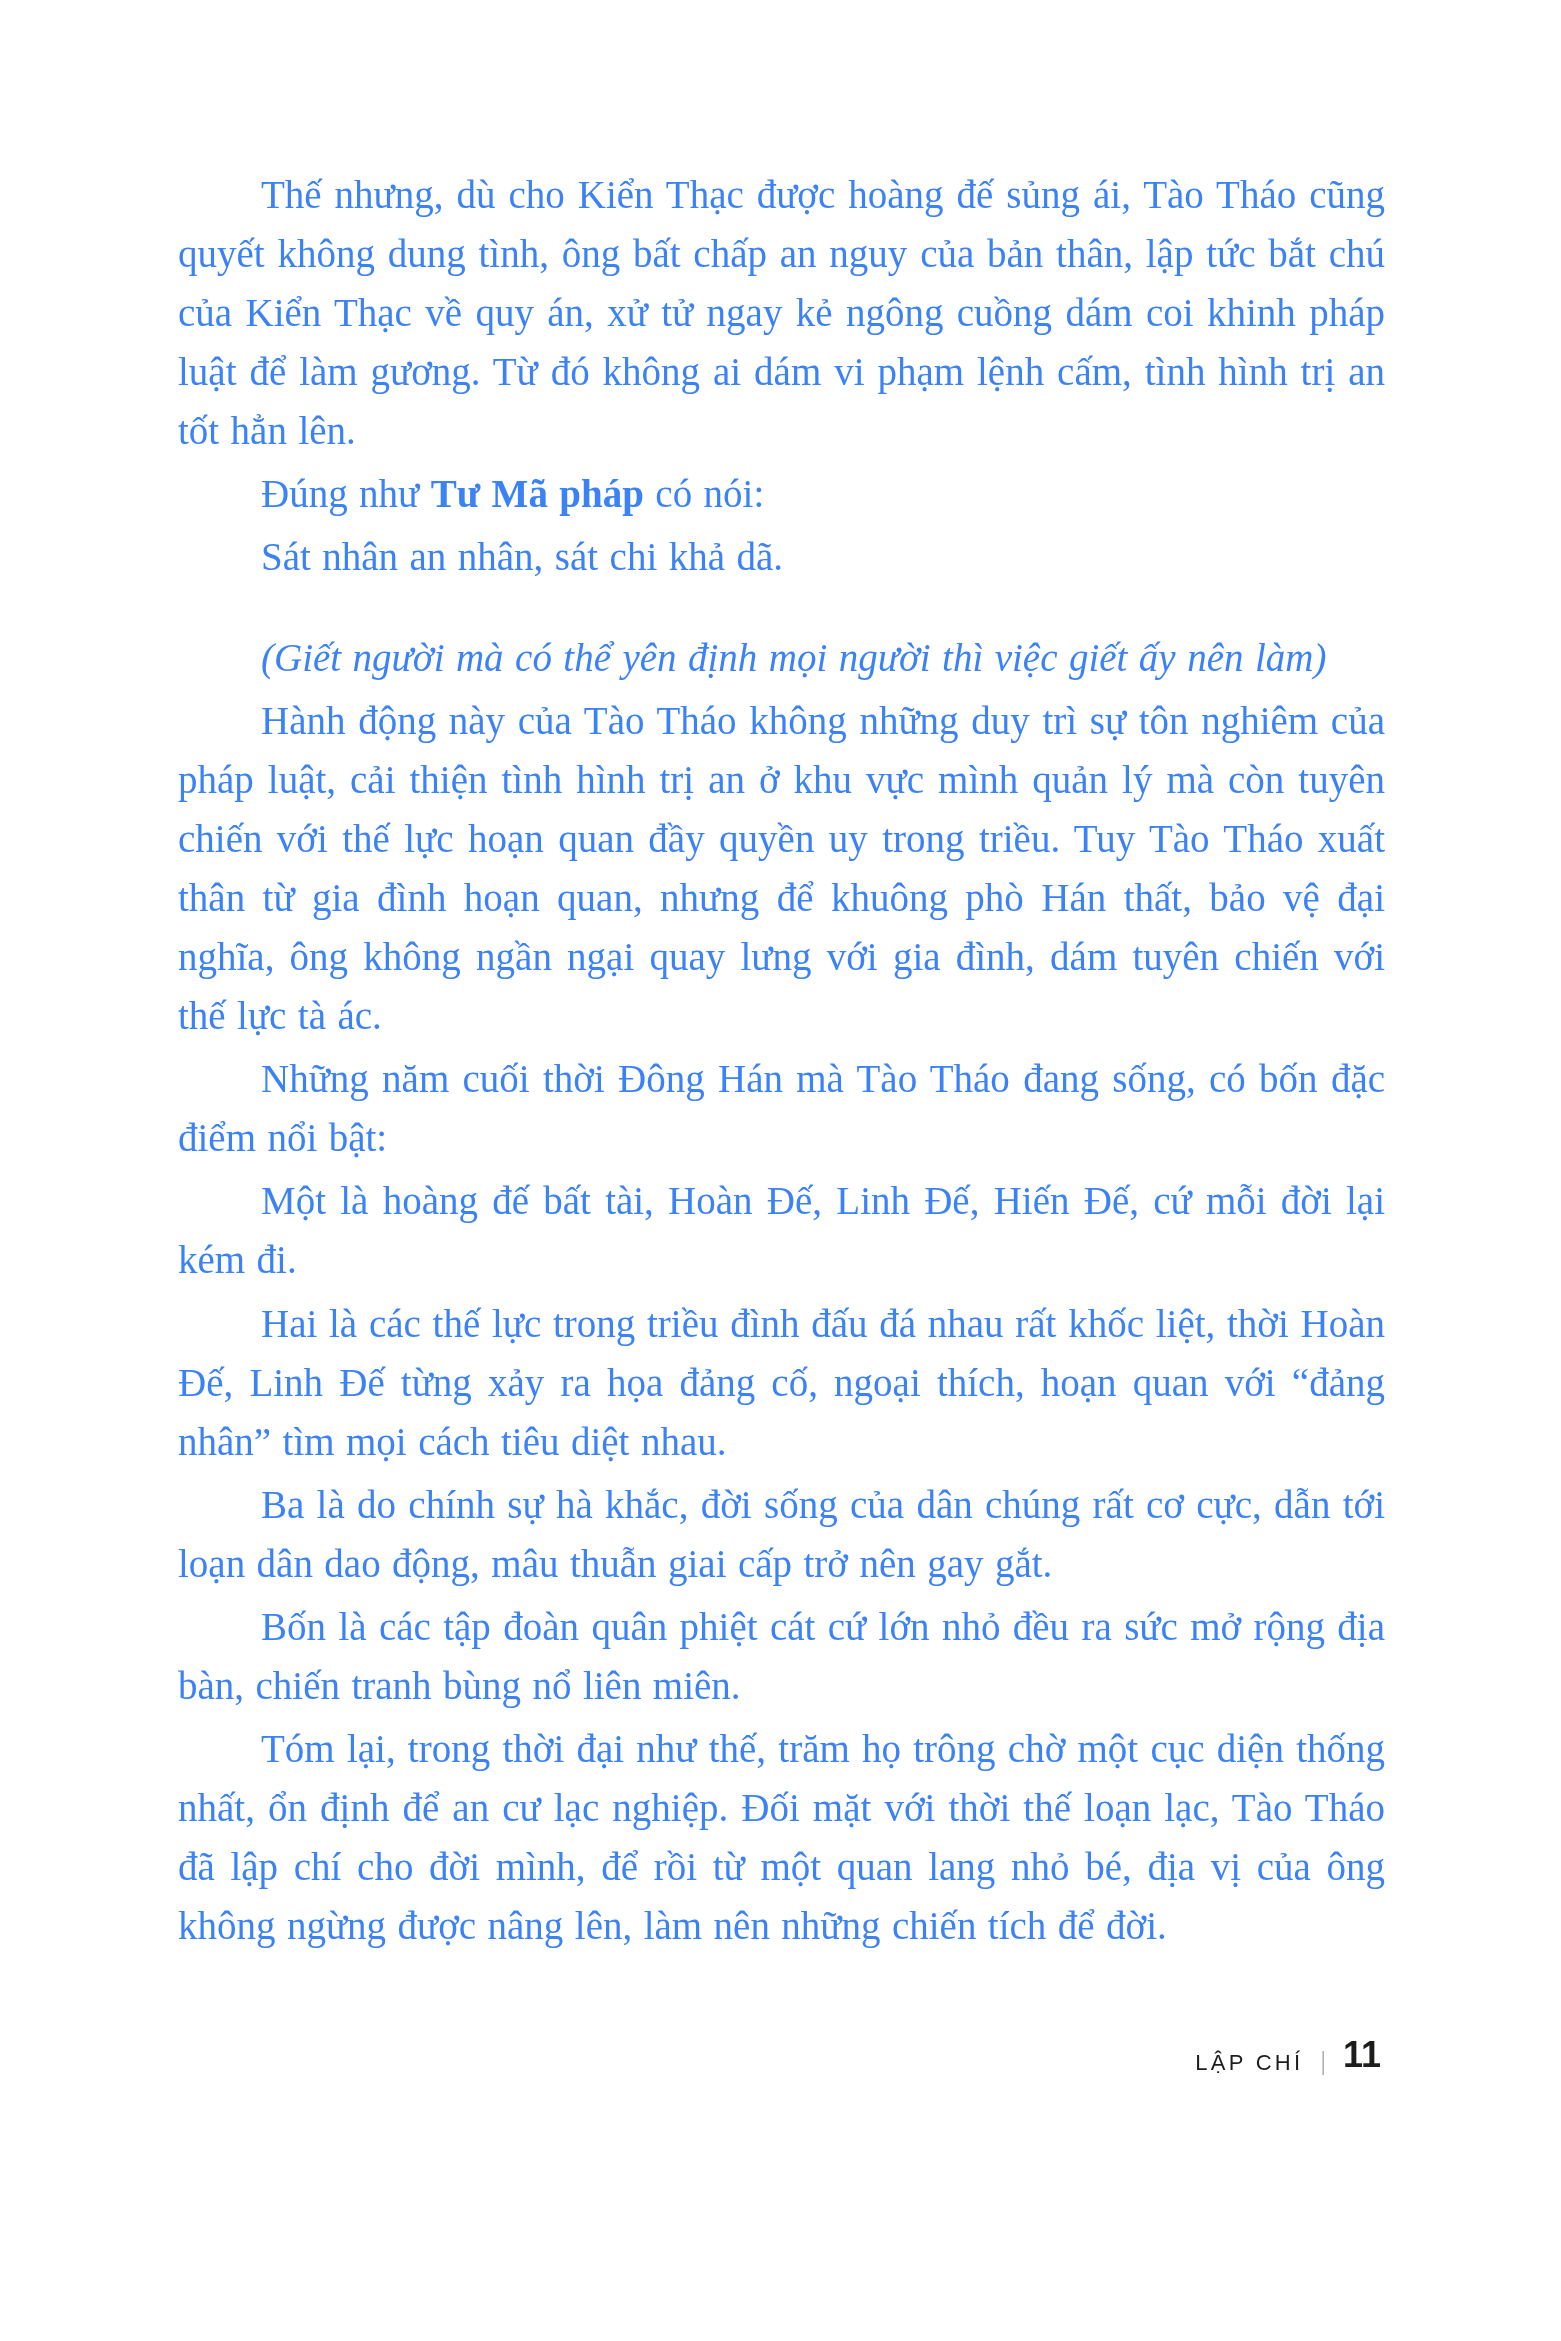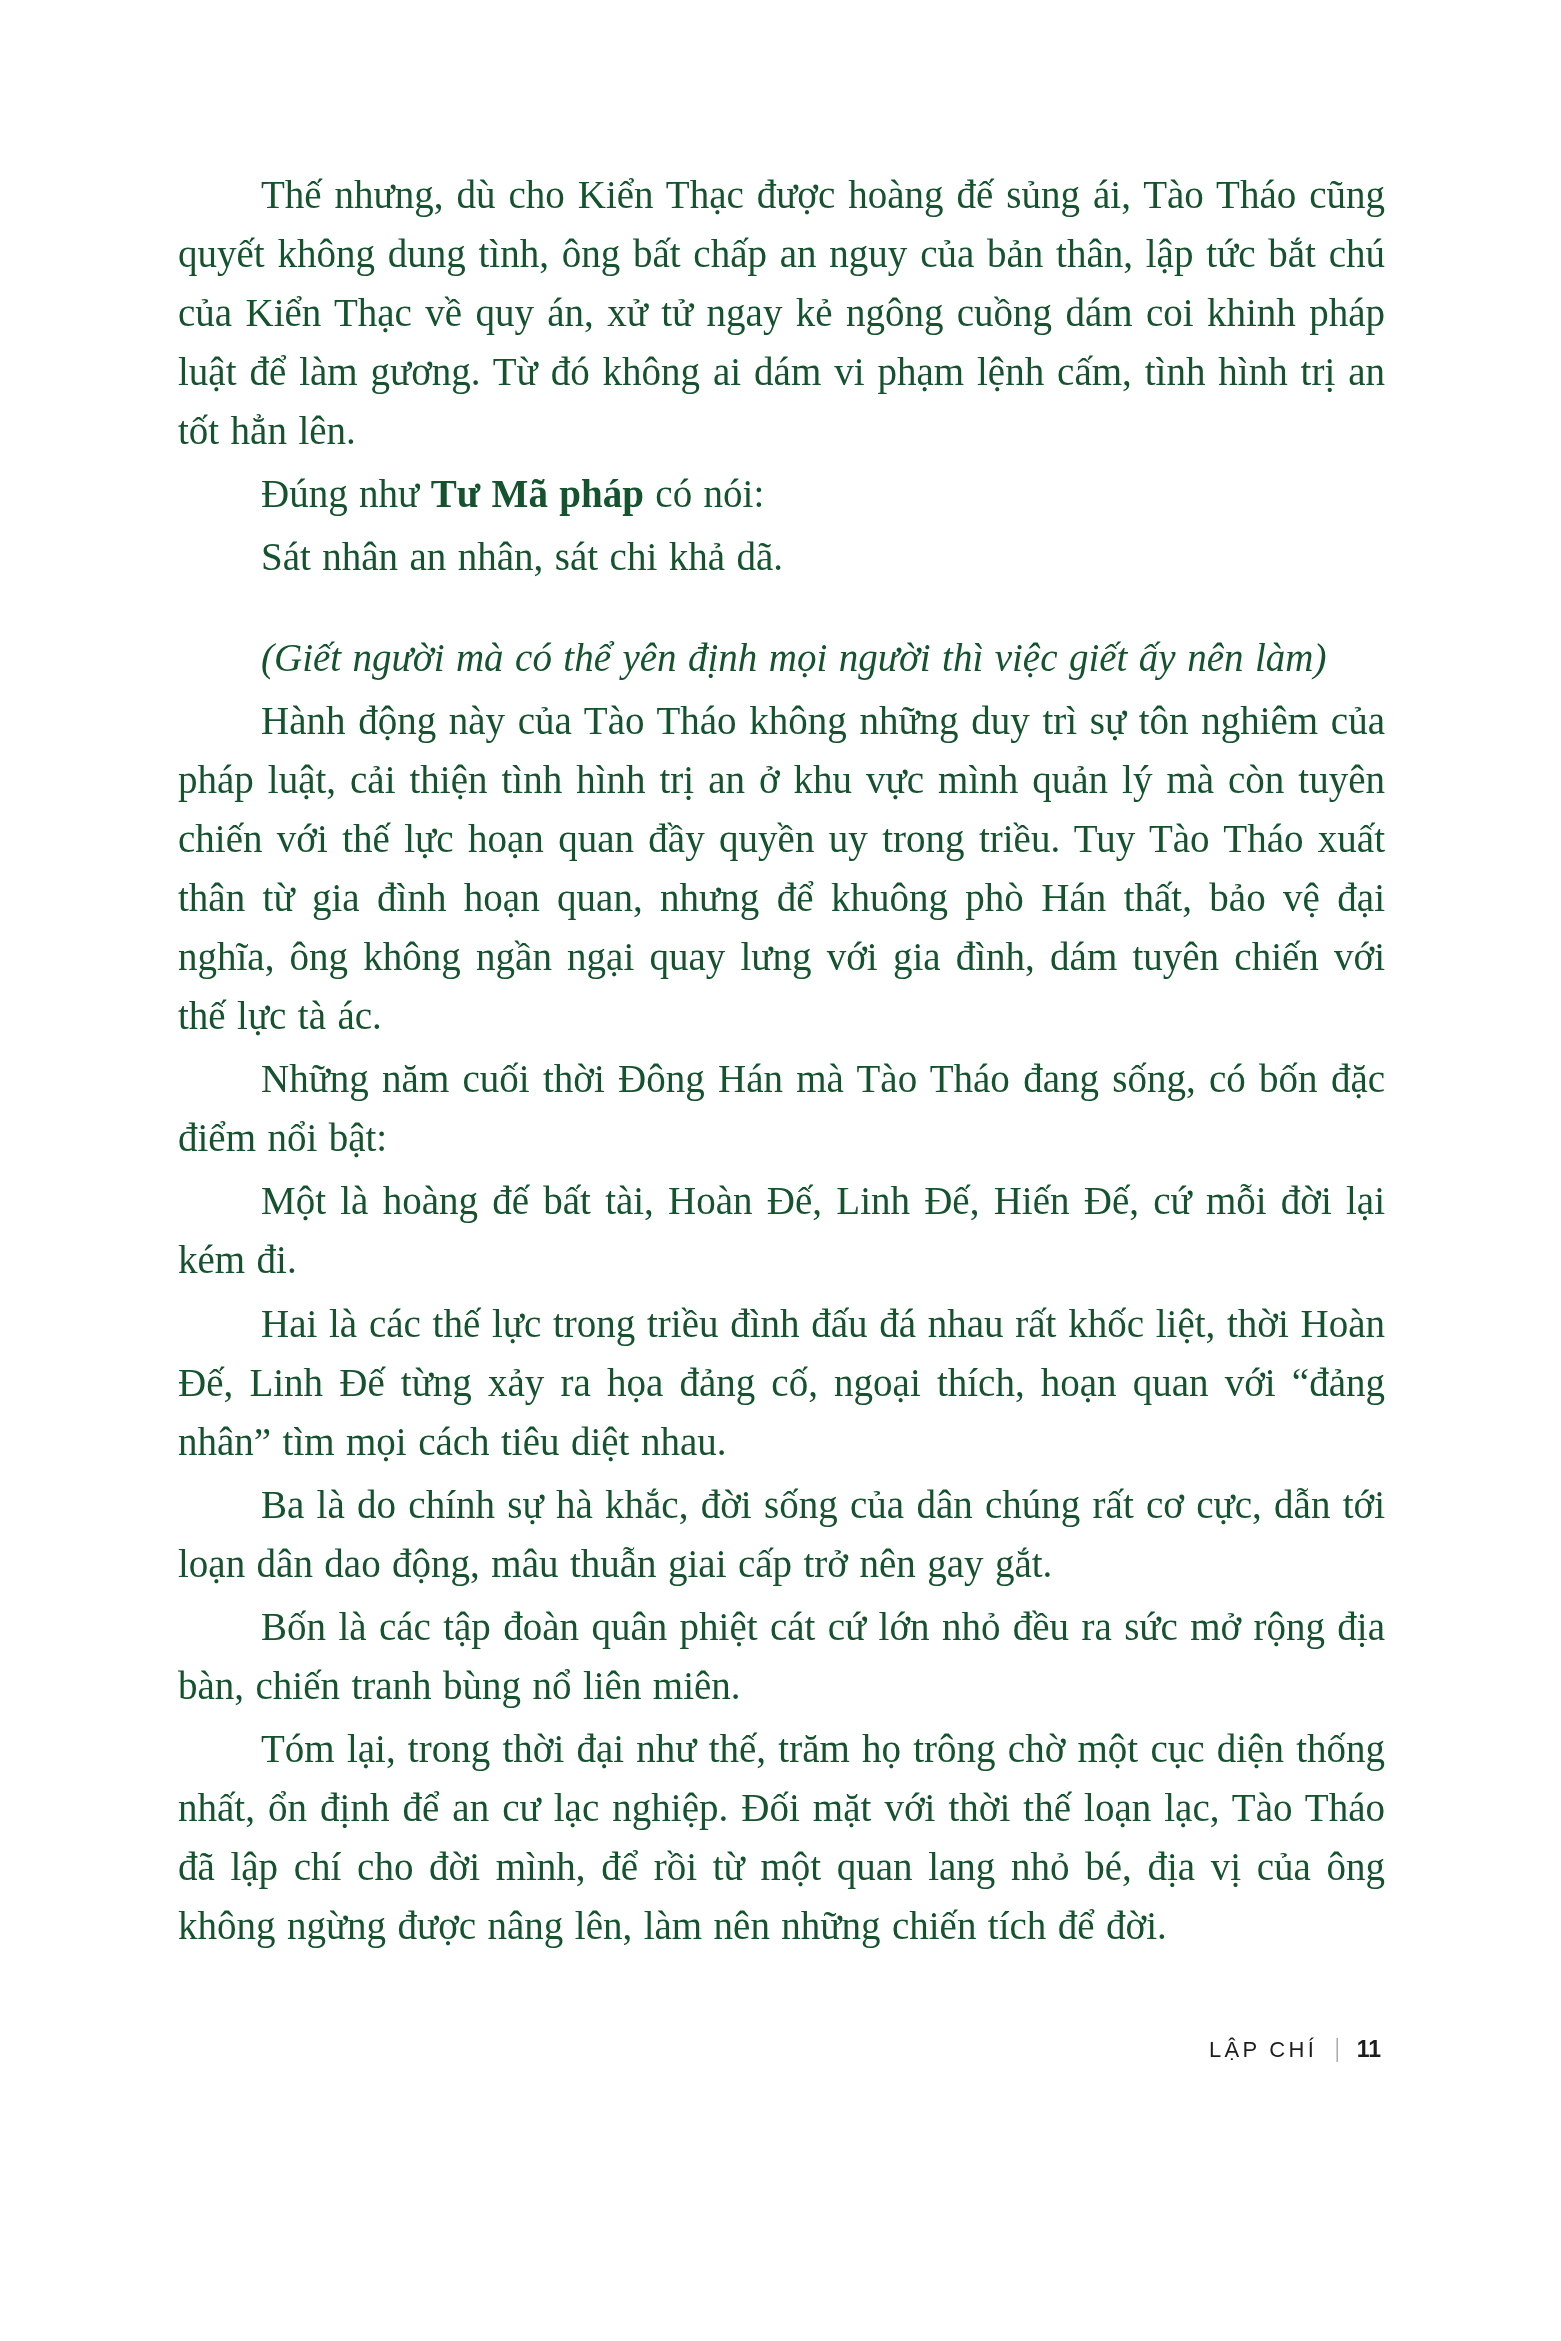--- a/index.html
+++ b/index.html
@@ -22,21 +22,21 @@
     right: 176px;
     top: 165px;
   }
   .para {
     font-size: 39px;
     line-height: 59px;
     text-align: justify;
     text-indent: 83px;
     word-spacing: 1.7px;
     margin-bottom: 4.1px;
-    color: #14532d;
+    color: #3b82f6;
   }
   .para.italic {
     font-style: italic;
     margin-top: 42px;
   }
   .para strong {
     font-weight: bold;
   }
   .page-footer {
     position: absolute;
@@ -53,21 +53,21 @@
     letter-spacing: 3.3px;
     font-weight: normal;
   }
   .footer-sep {
     font-size: 25px;
     color: #9a9a9a;
     font-weight: 200;
     transform: scaleX(0.6);
   }
   .footer-num {
-    font-size: 23px;
+    font-size: 36px;
     font-weight: bold;
   }
 </style>
 </head>
 <body>
 
 <main class="page">
 
   <section class="text-block">
 

